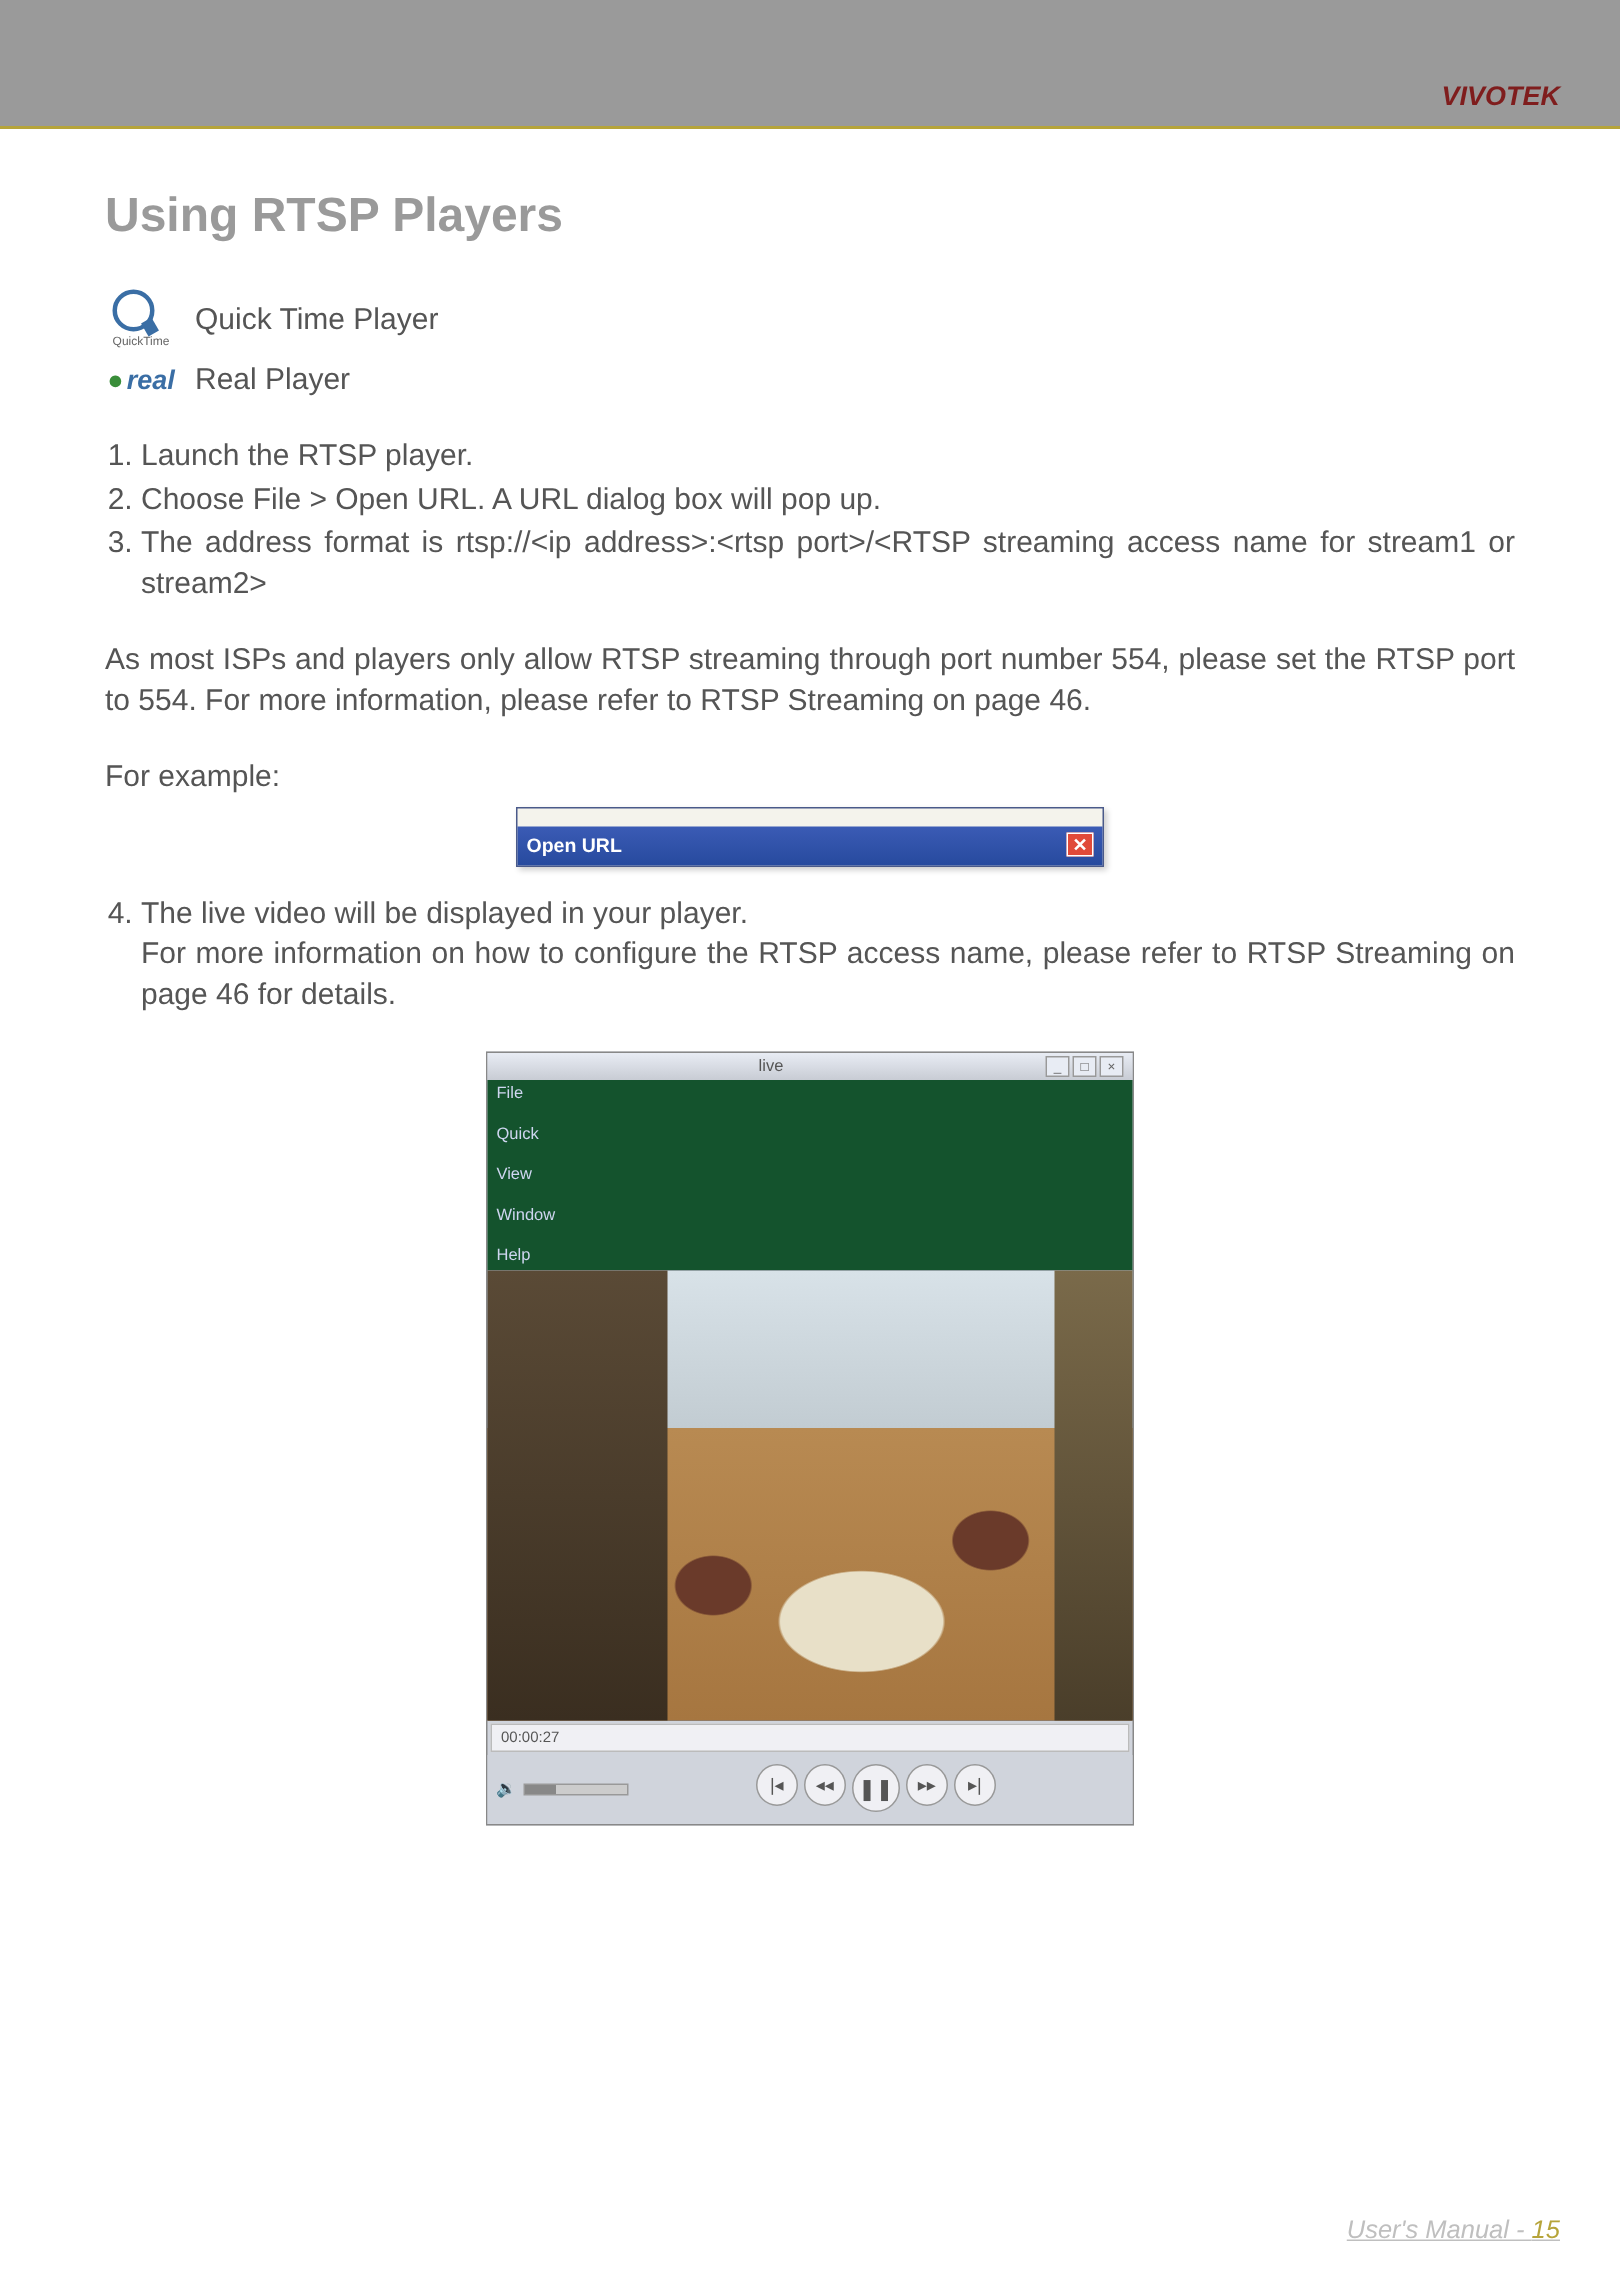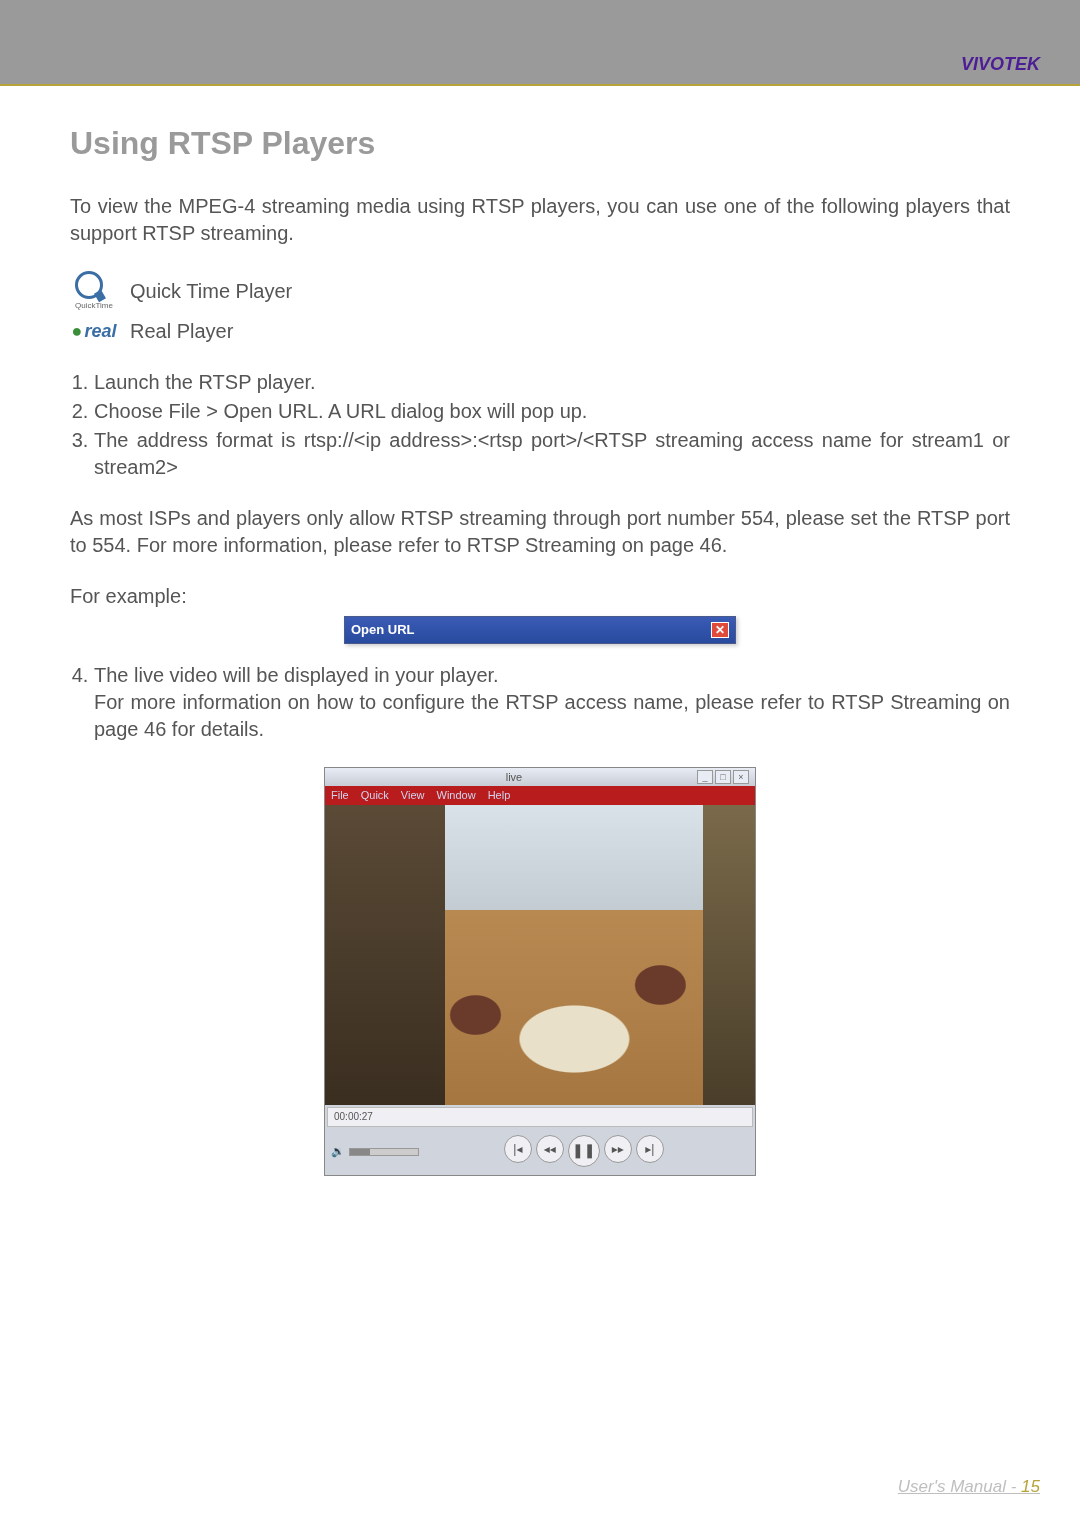--- a/index.html
+++ b/index.html
@@ -13,21 +13,21 @@
   .top-bar {
     width: 100%;
     height: 84px;
     background: #9a9a9a;
     position: relative;
   }
   .brand {
     position: absolute;
     right: 40px;
     top: 54px;
-    color: #4c1d95;
+    color: #7f1d1d;
     font-style: italic;
     font-weight: bold;
     font-size: 18px;
   }
   .accent-line {
     height: 2px;
     background: #b6a43a;
     width: 100%;
   }
   .content {
@@ -108,21 +108,22 @@
     font-size: 13px;
     box-shadow: 2px 2px 4px rgba(0,0,0,0.2);
   }
   .dialog-title {
     background: linear-gradient(#3b5bb5, #274a9e);
     color: #fff;
     font-weight: bold;
     padding: 4px 6px;
     display: flex;
     justify-content: space-between;
-    align-items: center;
+    align-items: flex-start;
+    margin-top: 12px;
   }
   .close-x {
     background: #e04a3a;
     border: 1px solid #fff;
     width: 18px; height: 16px;
     color: #fff;
     font-size: 12px;
     text-align: center;
     line-height: 14px;
     font-weight: bold;
@@ -187,26 +188,27 @@
   .pw-win-btn {
     width: 16px; height: 14px;
     border: 1px solid #999;
     background: #e8ecf4;
     font-size: 9px;
     text-align: center;
     line-height: 12px;
     color: #666;
   }
   .pw-menu {
-    background: #b91c1c;
+    background: #14532d;
     color: #cfd6f0;
     padding: 2px 6px;
     font-size: 11px;
     display: flex;
     gap: 12px;
+    flex-direction: column;
   }
   .pw-overlay {
     position: relative;
     background: #2a2f3a;
   }
   .pw-badge {
     position: absolute;
     top: 4px; left: 4px;
     background: #2a3a7a;
     color: #fff;
@@ -292,21 +294,20 @@
 <body>
 
 <div class="top-bar">
   <div class="brand">VIVOTEK</div>
 </div>
 <div class="accent-line"></div>
 
 <div class="content">
   <h1>Using RTSP Players</h1>
 
-  <p class="para">To view the MPEG-4 streaming media using RTSP players, you can use one of the following players that support RTSP streaming.</p>
 
   <div class="player-list">
     <div class="player-row">
       <div class="player-icon">
         <div>
           <div class="qt-icon"></div>
           <div class="qt-sub">QuickTime</div>
         </div>
       </div>
       <span>Quick Time Player</span>

